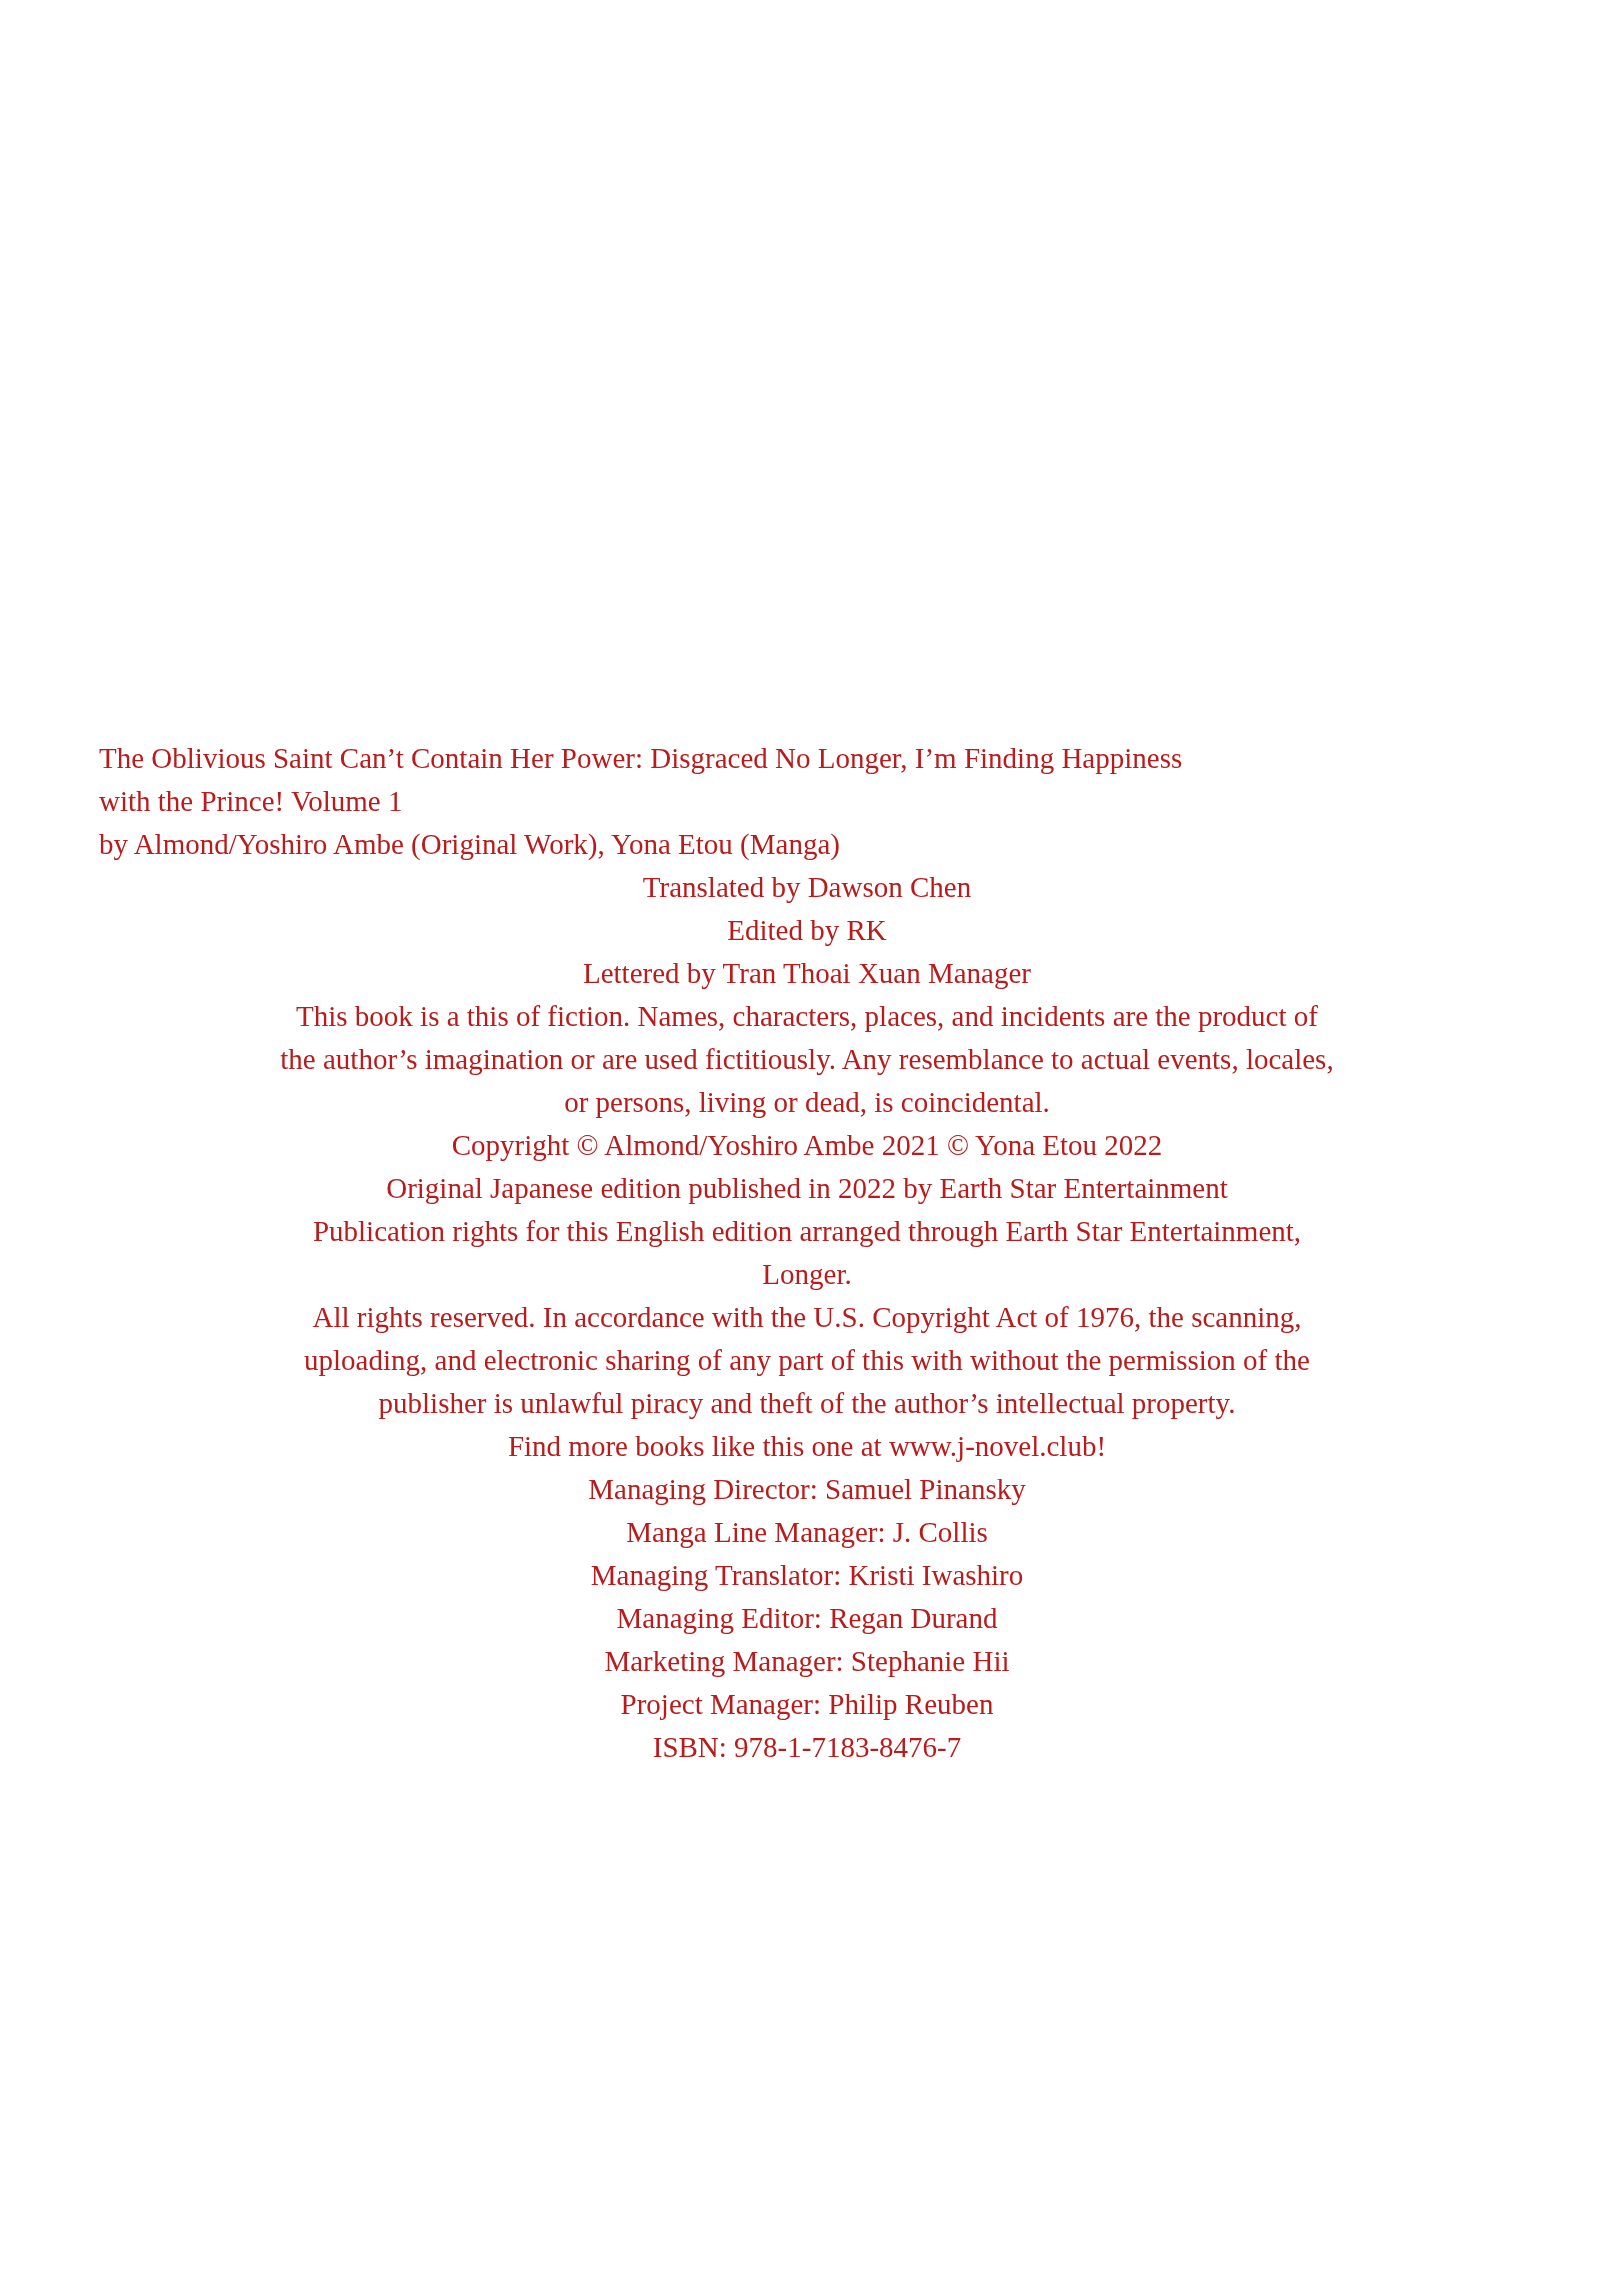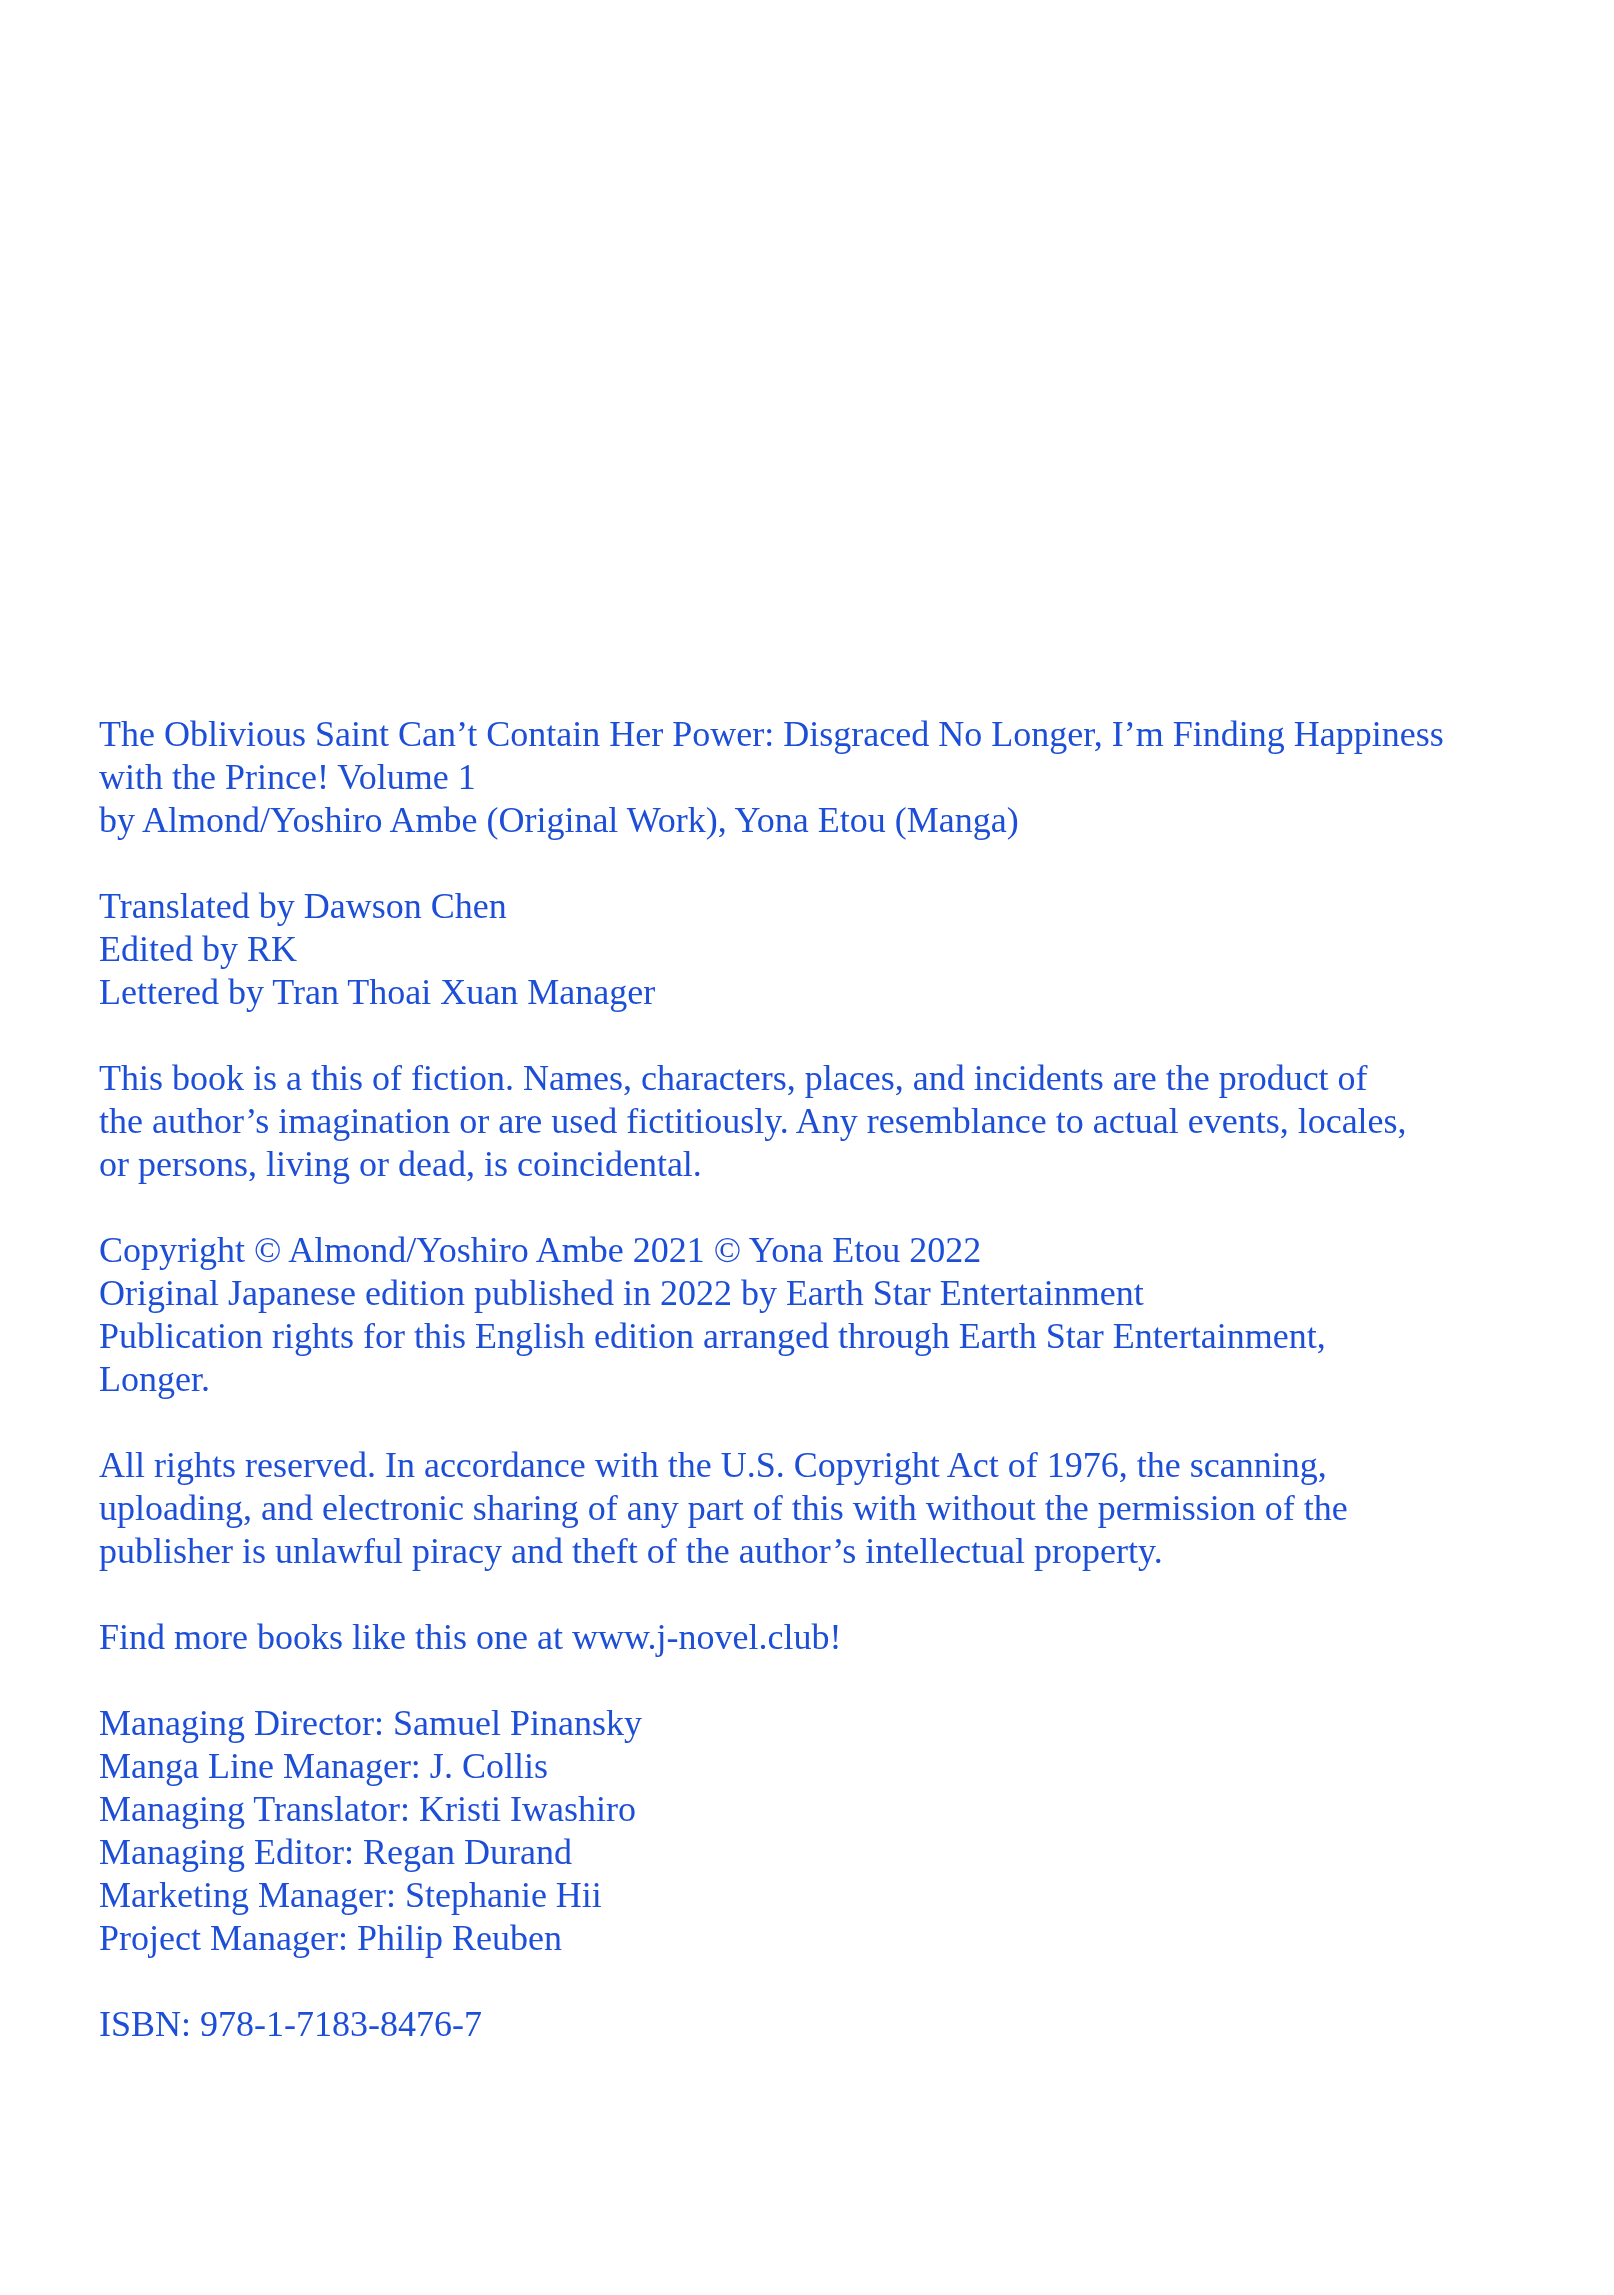--- a/index.html
+++ b/index.html
@@ -9,35 +9,35 @@
   }
   body {
     width: 1614px;
     height: 2295px;
     position: relative;
     overflow: hidden;
   }
   .colophon {
     position: absolute;
     left: 99px;
-    top: 713px;
+    top: 737px;
     width: 1416px;
     font-family: "Liberation Serif", "DejaVu Serif", serif;
-    font-size: 36px;
+    font-size: 29px;
     line-height: 43px;
-    color: #1d4ed8;
+    color: #b91c1c;
     font-weight: 400;
     letter-spacing: 0px;
   }
   .block {
     margin: 0;
     padding: 0;
   }
   .block + .block {
-    margin-top: 43px; 
+    text-align: center;
   }
   .line {
     white-space: nowrap;
     height: 43px;
   }
 </style>
 </head>
 <body>
 
 <main class="colophon">

